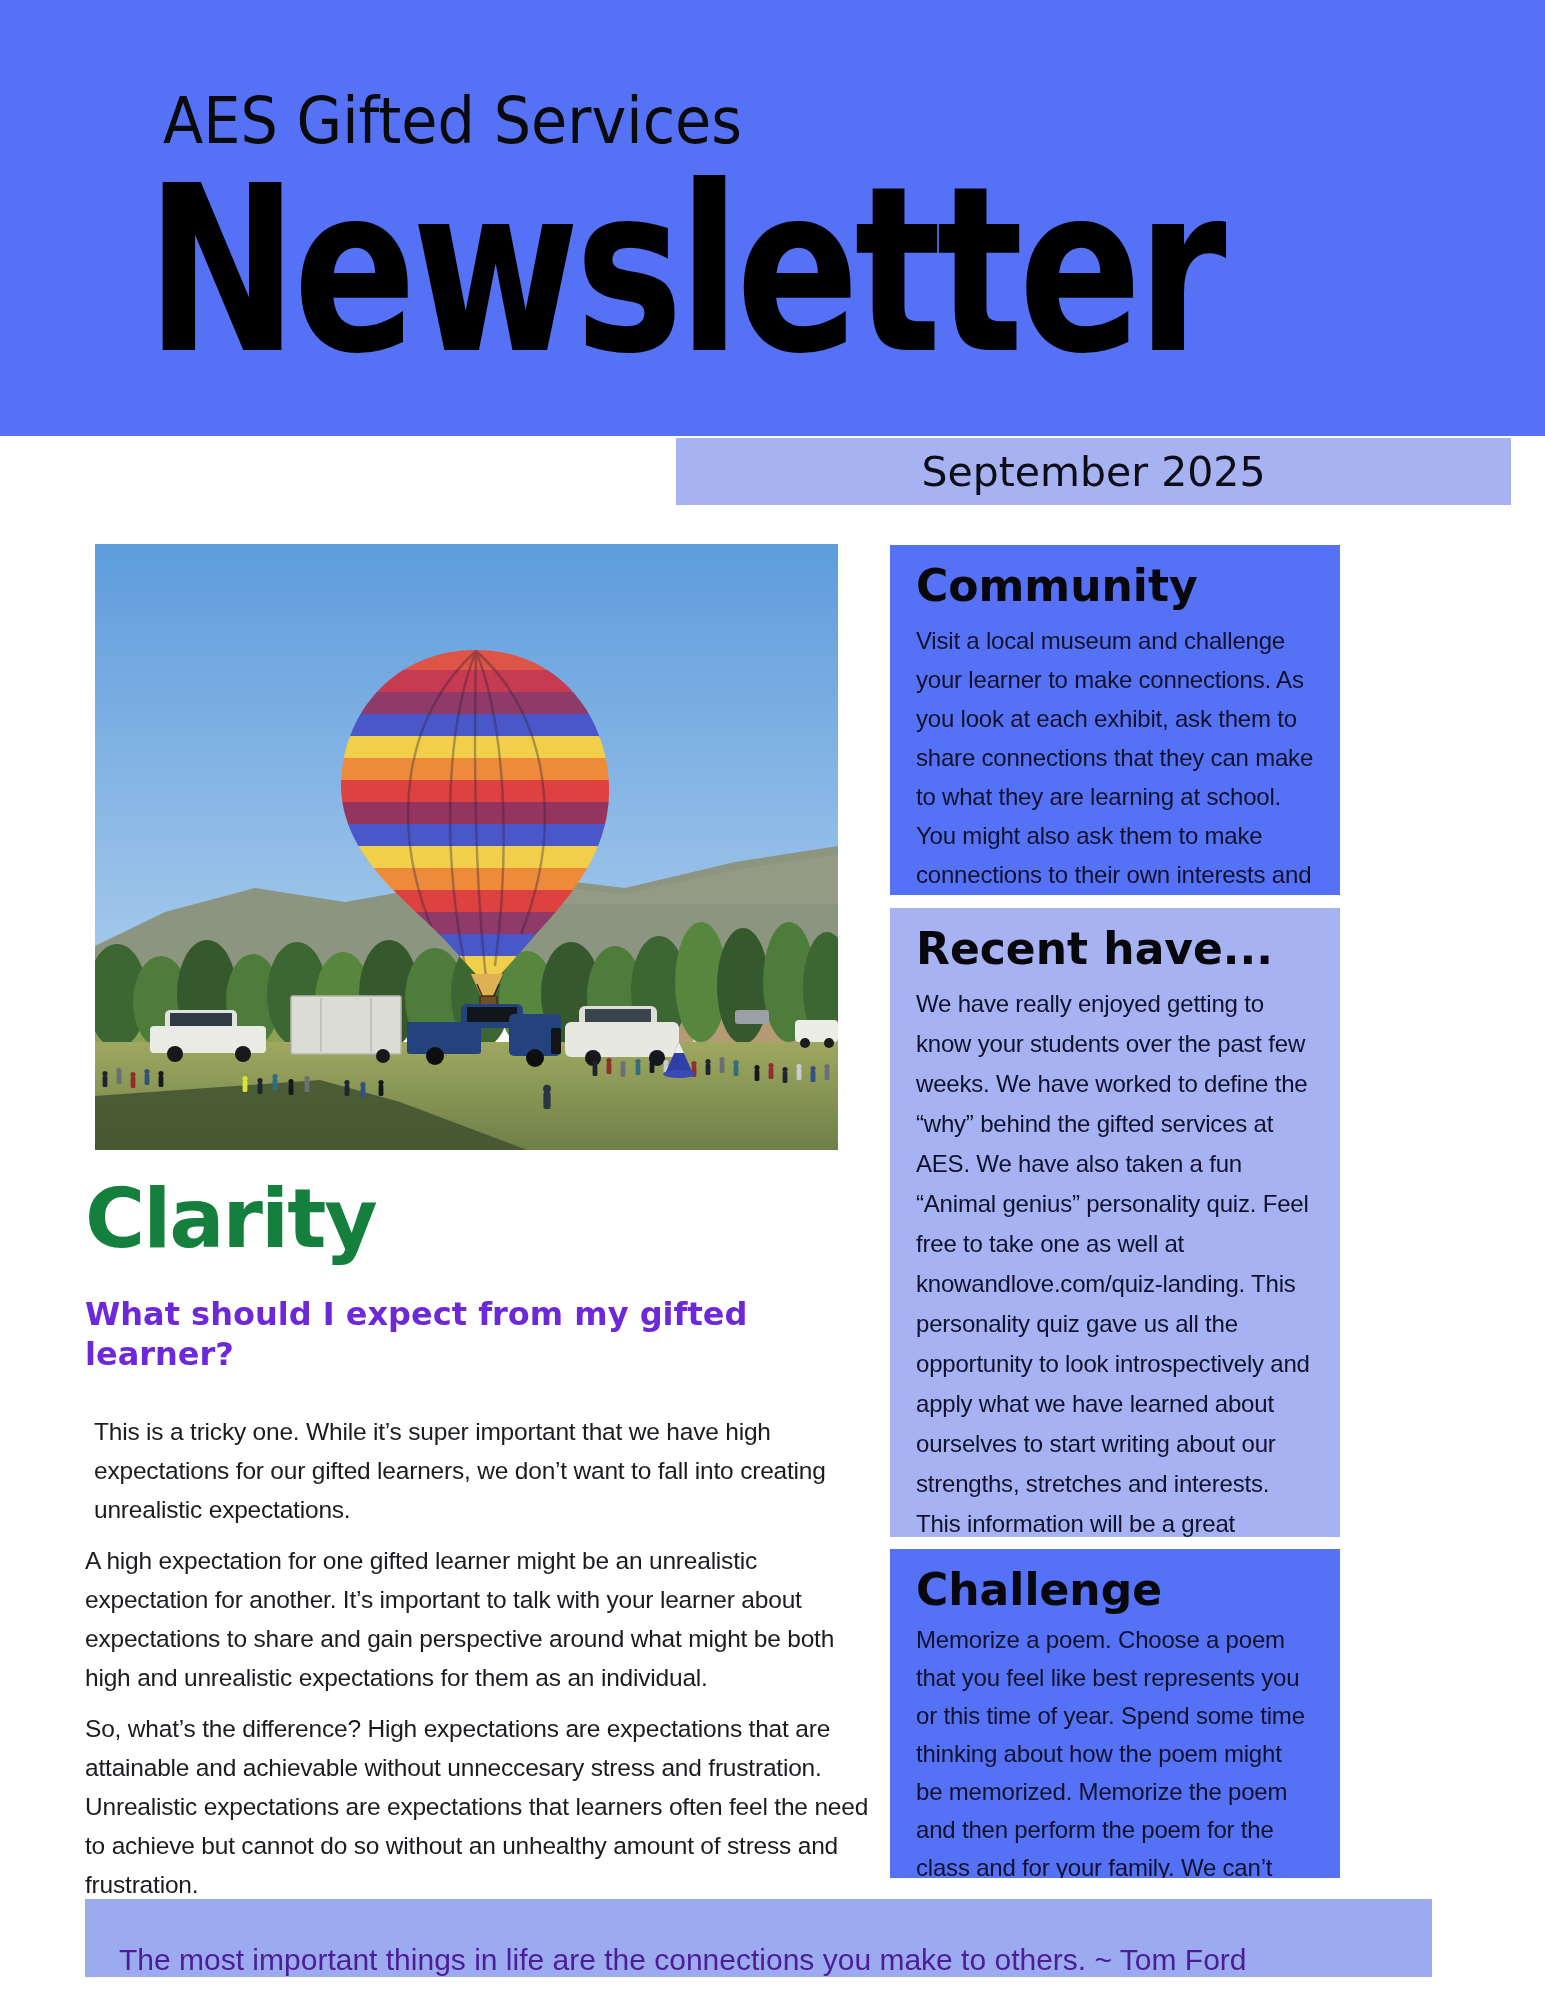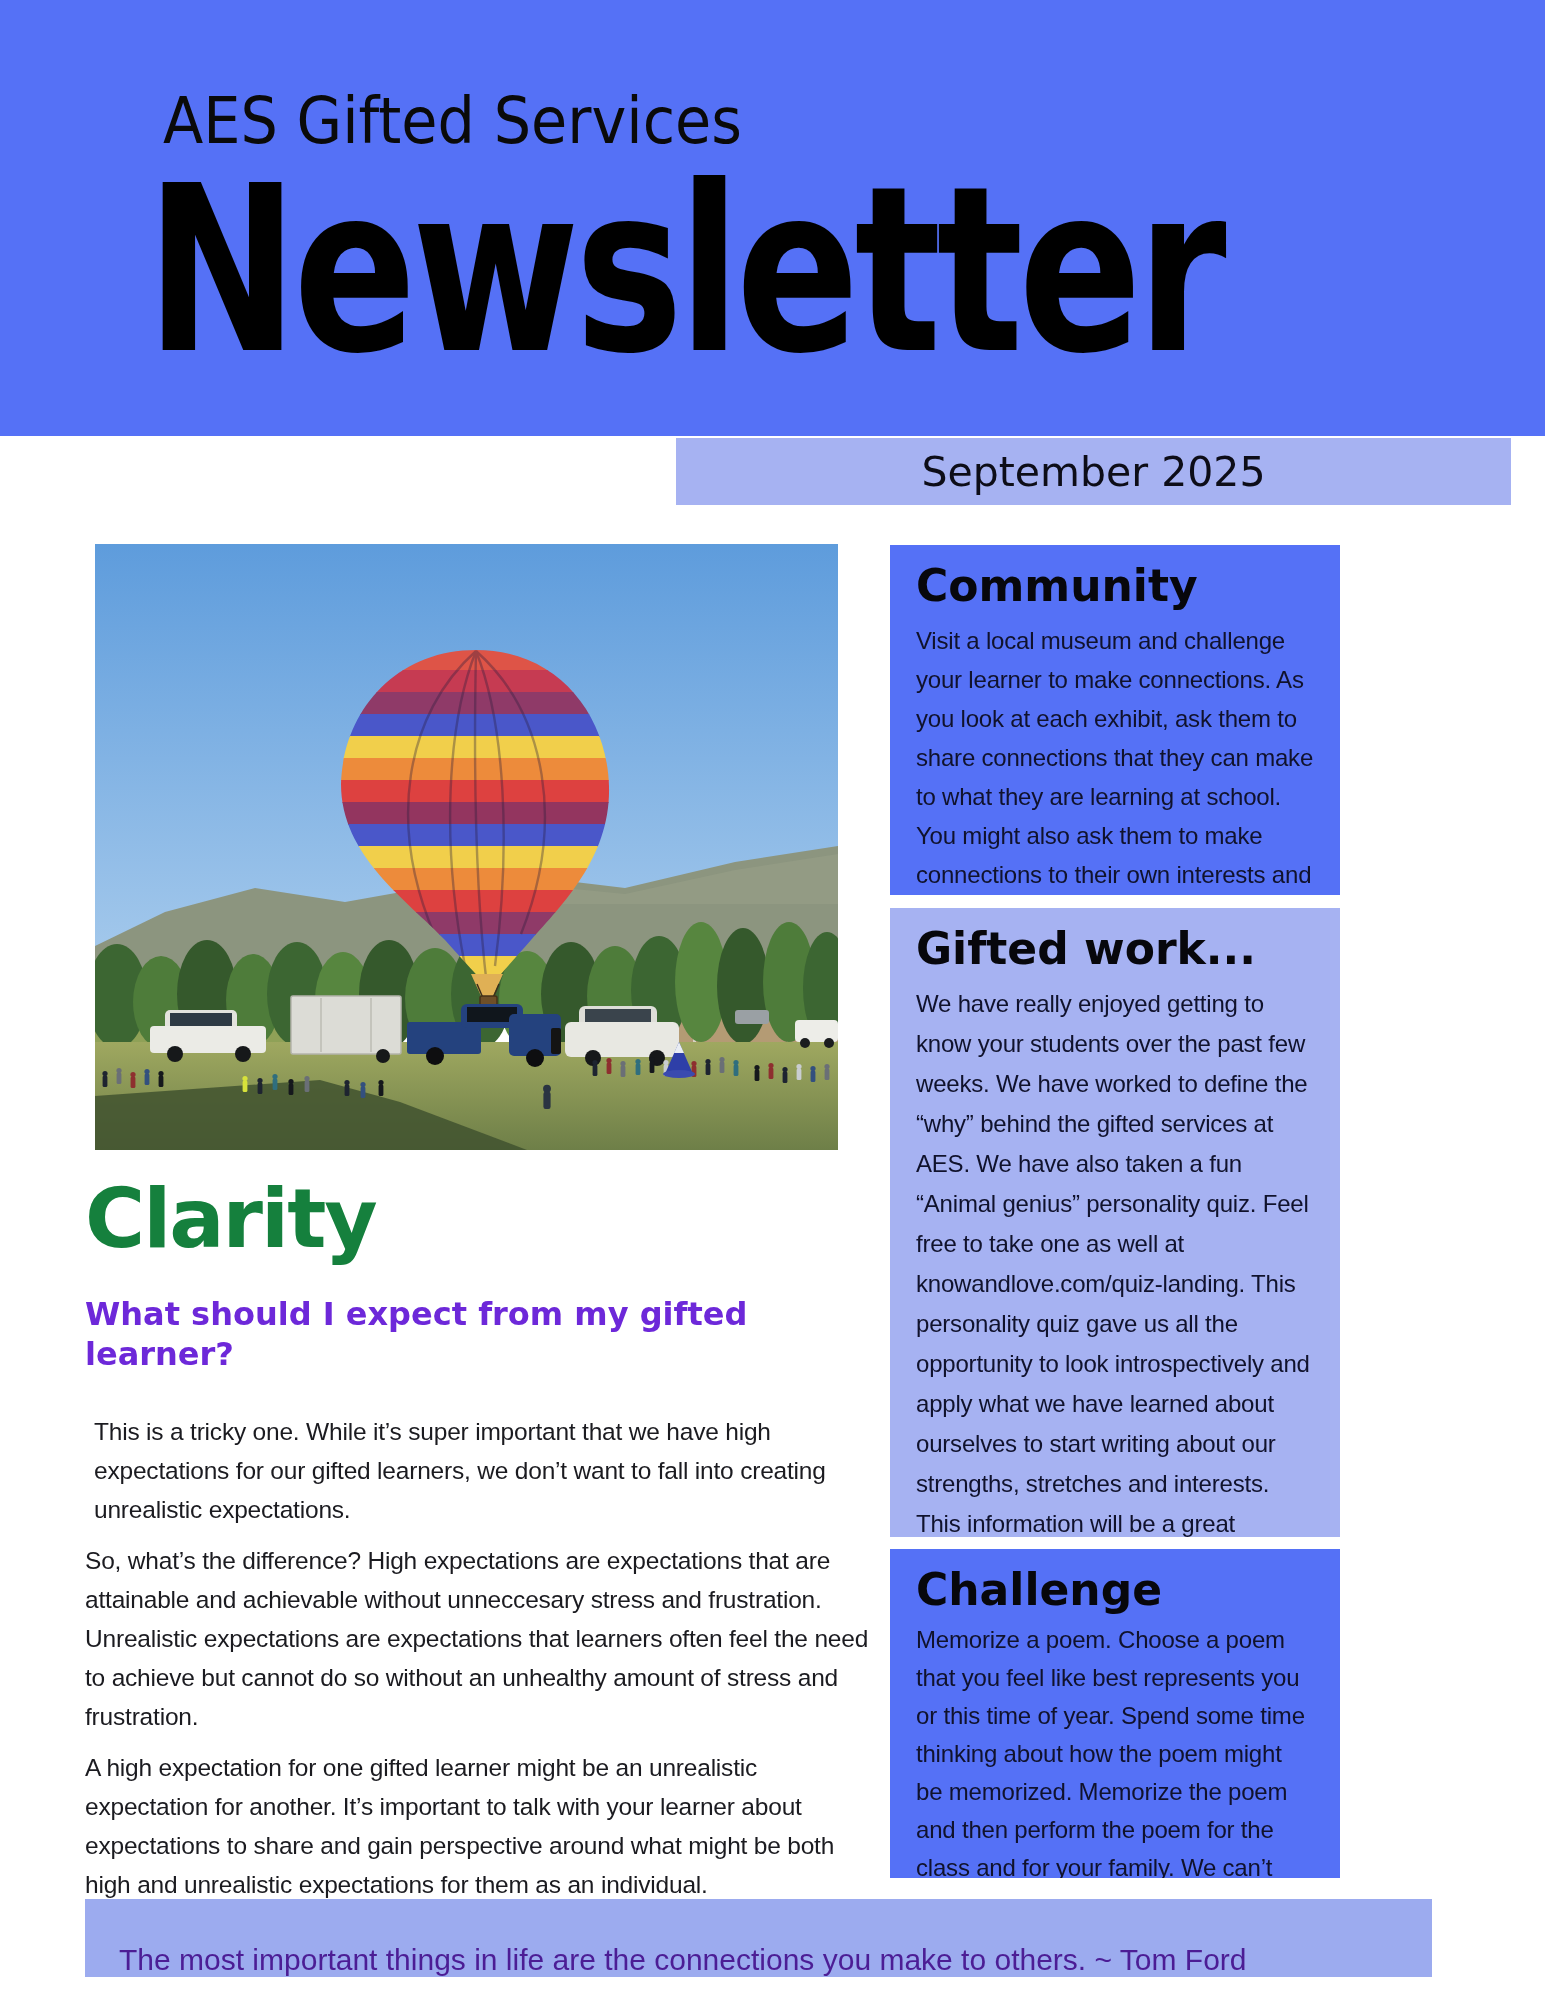--- a/index.html
+++ b/index.html
@@ -237,31 +237,31 @@
         <polygon points="584,498 589,509 579,509" fill="#E9EDF4"></polygon>
         <ellipse cx="584" cy="530" rx="16" ry="4" fill="#3A4AB0"></ellipse>
       </g>
     </svg>
   </div>
 
   <div class="article">
     <h1>Clarity</h1>
     <h2>What should I expect from my gifted learner?</h2>
     <p class="first">This is a tricky one. While it’s super important that we have high expectations for our gifted learners, we don’t want to fall into creating unrealistic expectations.</p>
+    <p>A high expectation for one gifted learner might be an unrealistic expectation for another.  It’s important to talk with your learner about expectations to share and gain perspective around what might be both high and unrealistic expectations for them as an individual.</p>
     <p>So, what’s the difference?  High expectations are expectations that are attainable and achievable without unneccesary stress and frustration. Unrealistic expectations are expectations that learners often feel the need to achieve but cannot do so without an unhealthy amount of stress and frustration.</p>
-    <p>A high expectation for one gifted learner might be an unrealistic expectation for another.  It’s important to talk with your learner about expectations to share and gain perspective around what might be both high and unrealistic expectations for them as an individual.</p>
   </div>
 
   <div class="box dark" id="box-community">
     <h3>Community</h3>
     <p>Visit a local museum and challenge your learner to make connections.  As you look at each exhibit, ask them to share connections that they can make to what they are learning at school.  You might also ask them to make connections to their own interests and experiences.</p>
   </div>
 
   <div class="box light" id="box-recent">
-    <h3>Gifted work...</h3>
+    <h3>Recent have...</h3>
     <p>We have really enjoyed getting to know your students over the past few weeks. We have worked to define the “why” behind the gifted services at AES. We have also taken a fun “Animal genius” personality quiz. Feel free to take one as well at knowandlove.com/quiz-landing. This personality quiz gave us all the opportunity to look introspectively and apply what we have learned about ourselves to start writing about our strengths, stretches and interests. This information will be a great foundation for our goal writing.</p>
   </div>
 
   <div class="box dark" id="box-challenge">
     <h3>Challenge</h3>
     <p>Memorize a poem. Choose a poem that you feel like best represents you or this time of year. Spend some time thinking about how the poem might be memorized. Memorize the poem and then perform the poem for the class and for your family.  We can’t wait to hear what you have to share.</p>
   </div>
 
   <div class="quote-bar">
     <span>The most important things in life are the connections you make to others. ~ Tom Ford</span>

